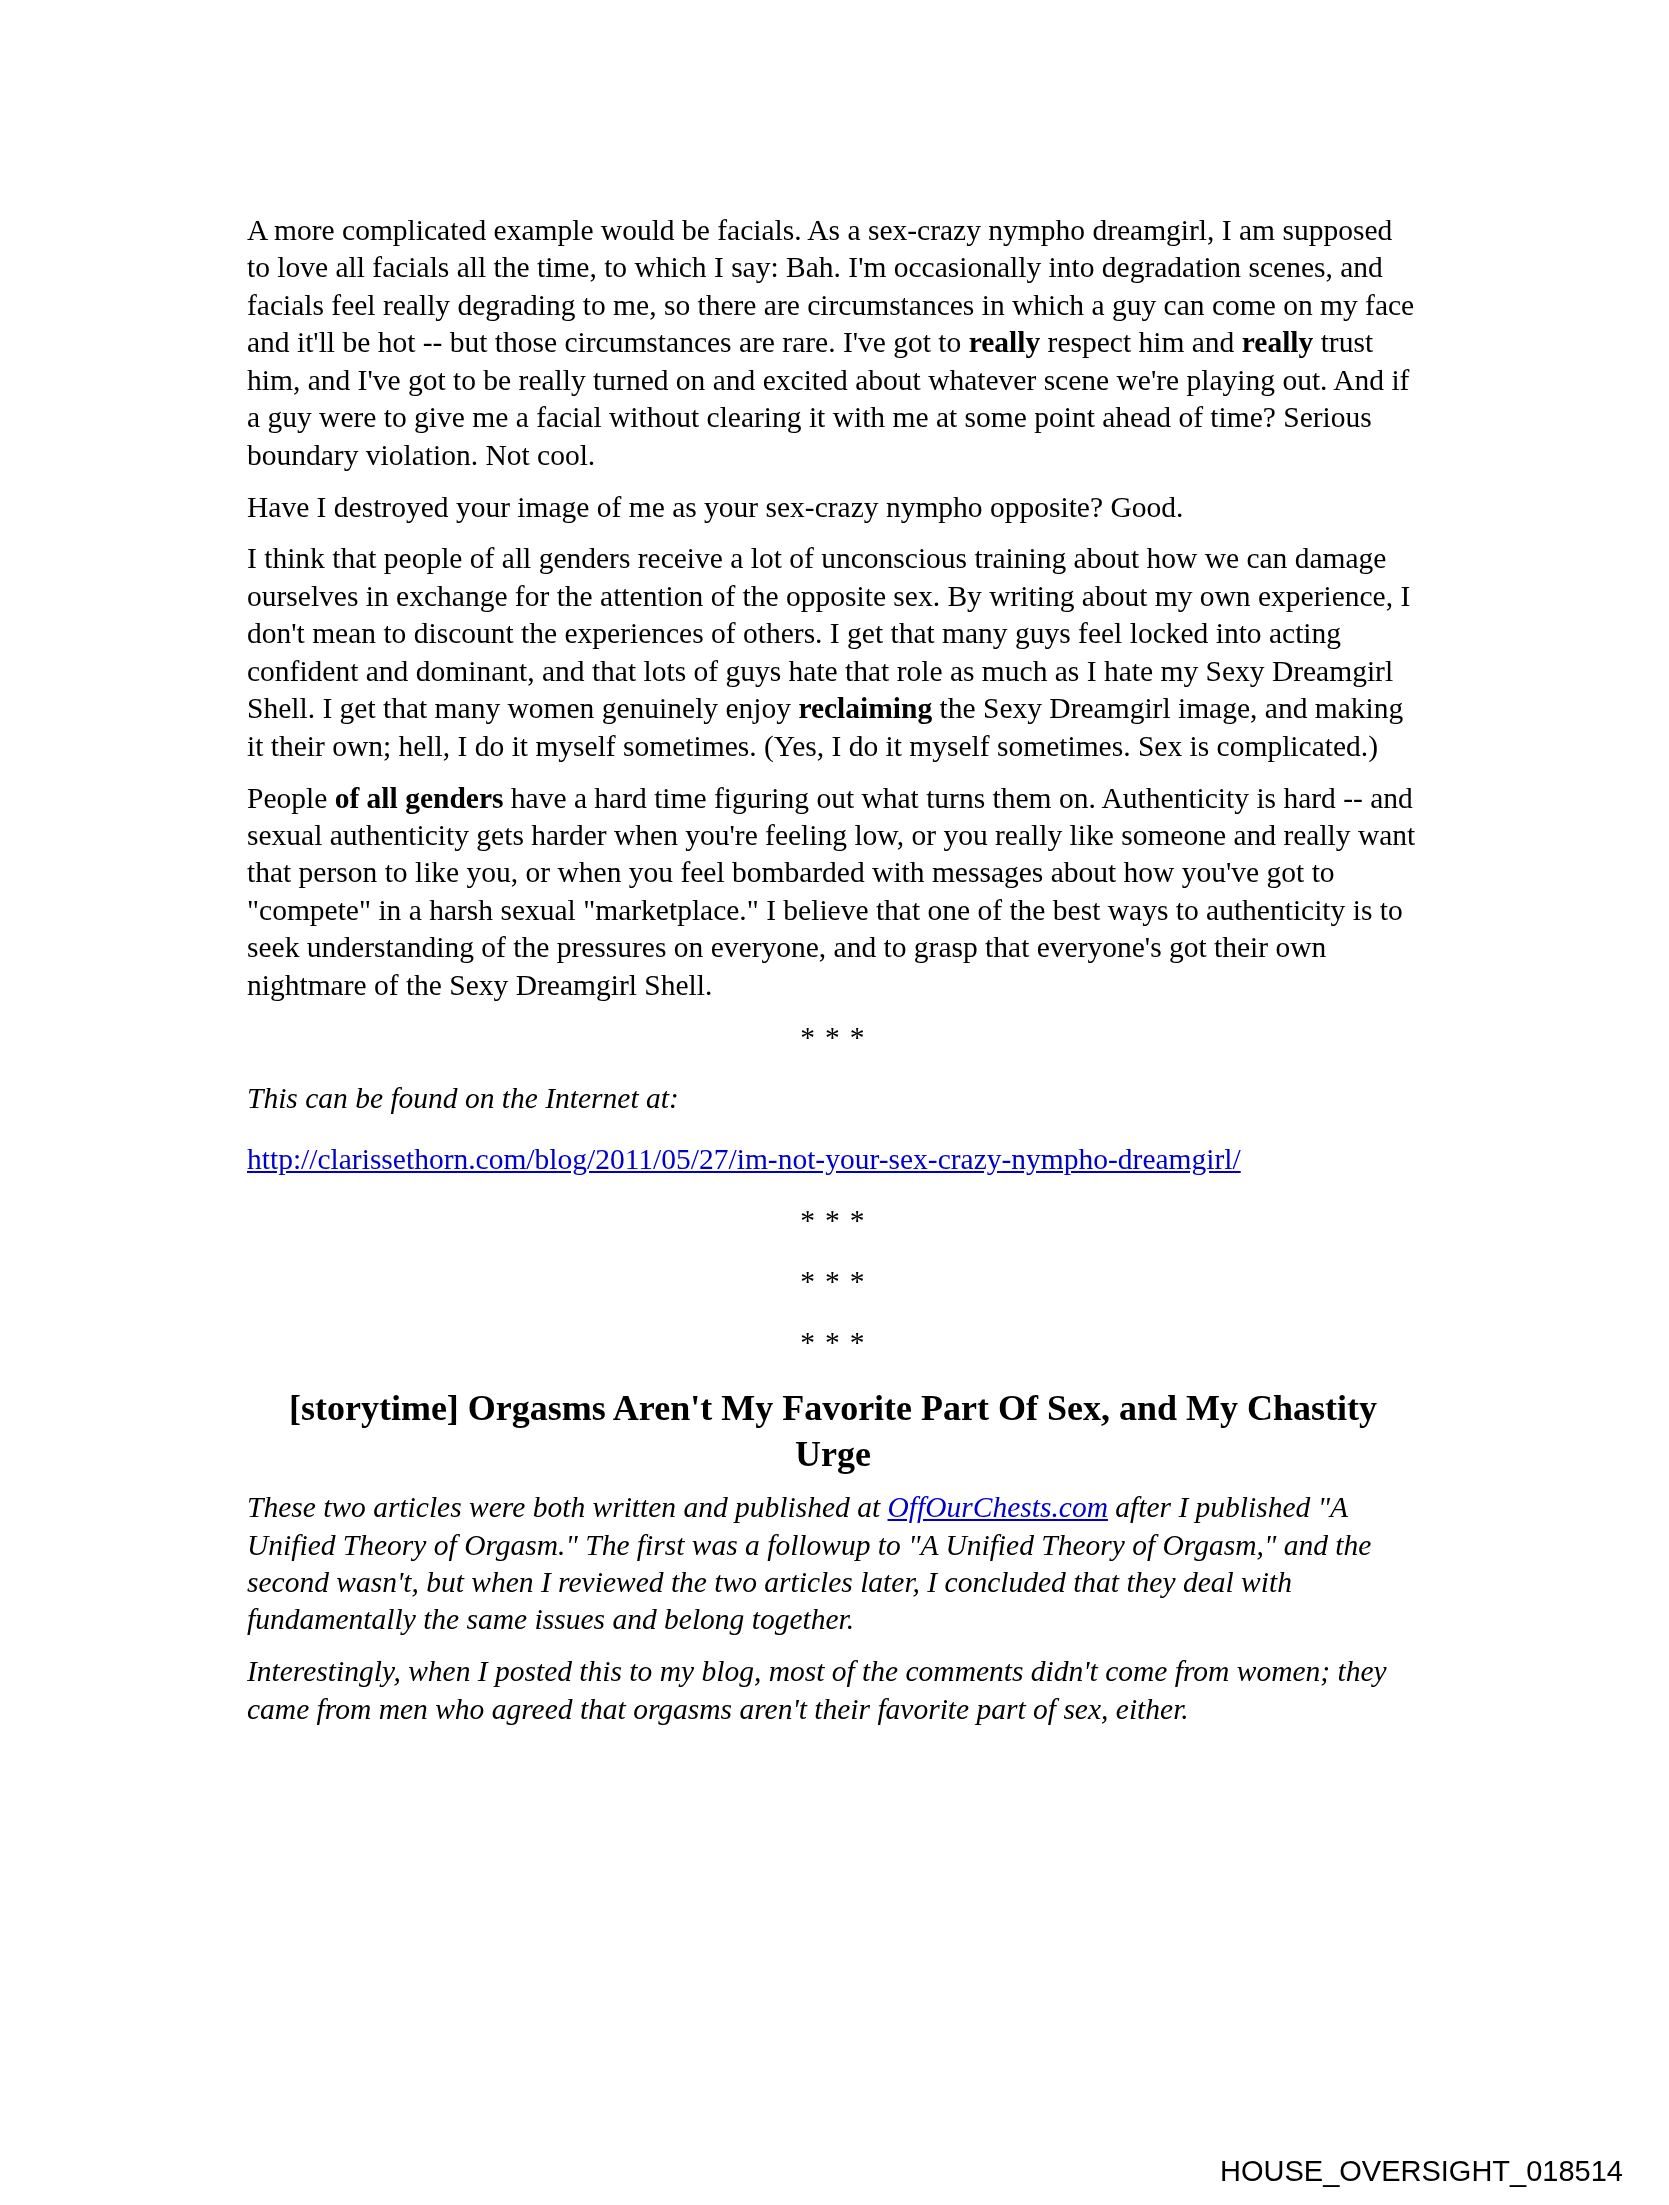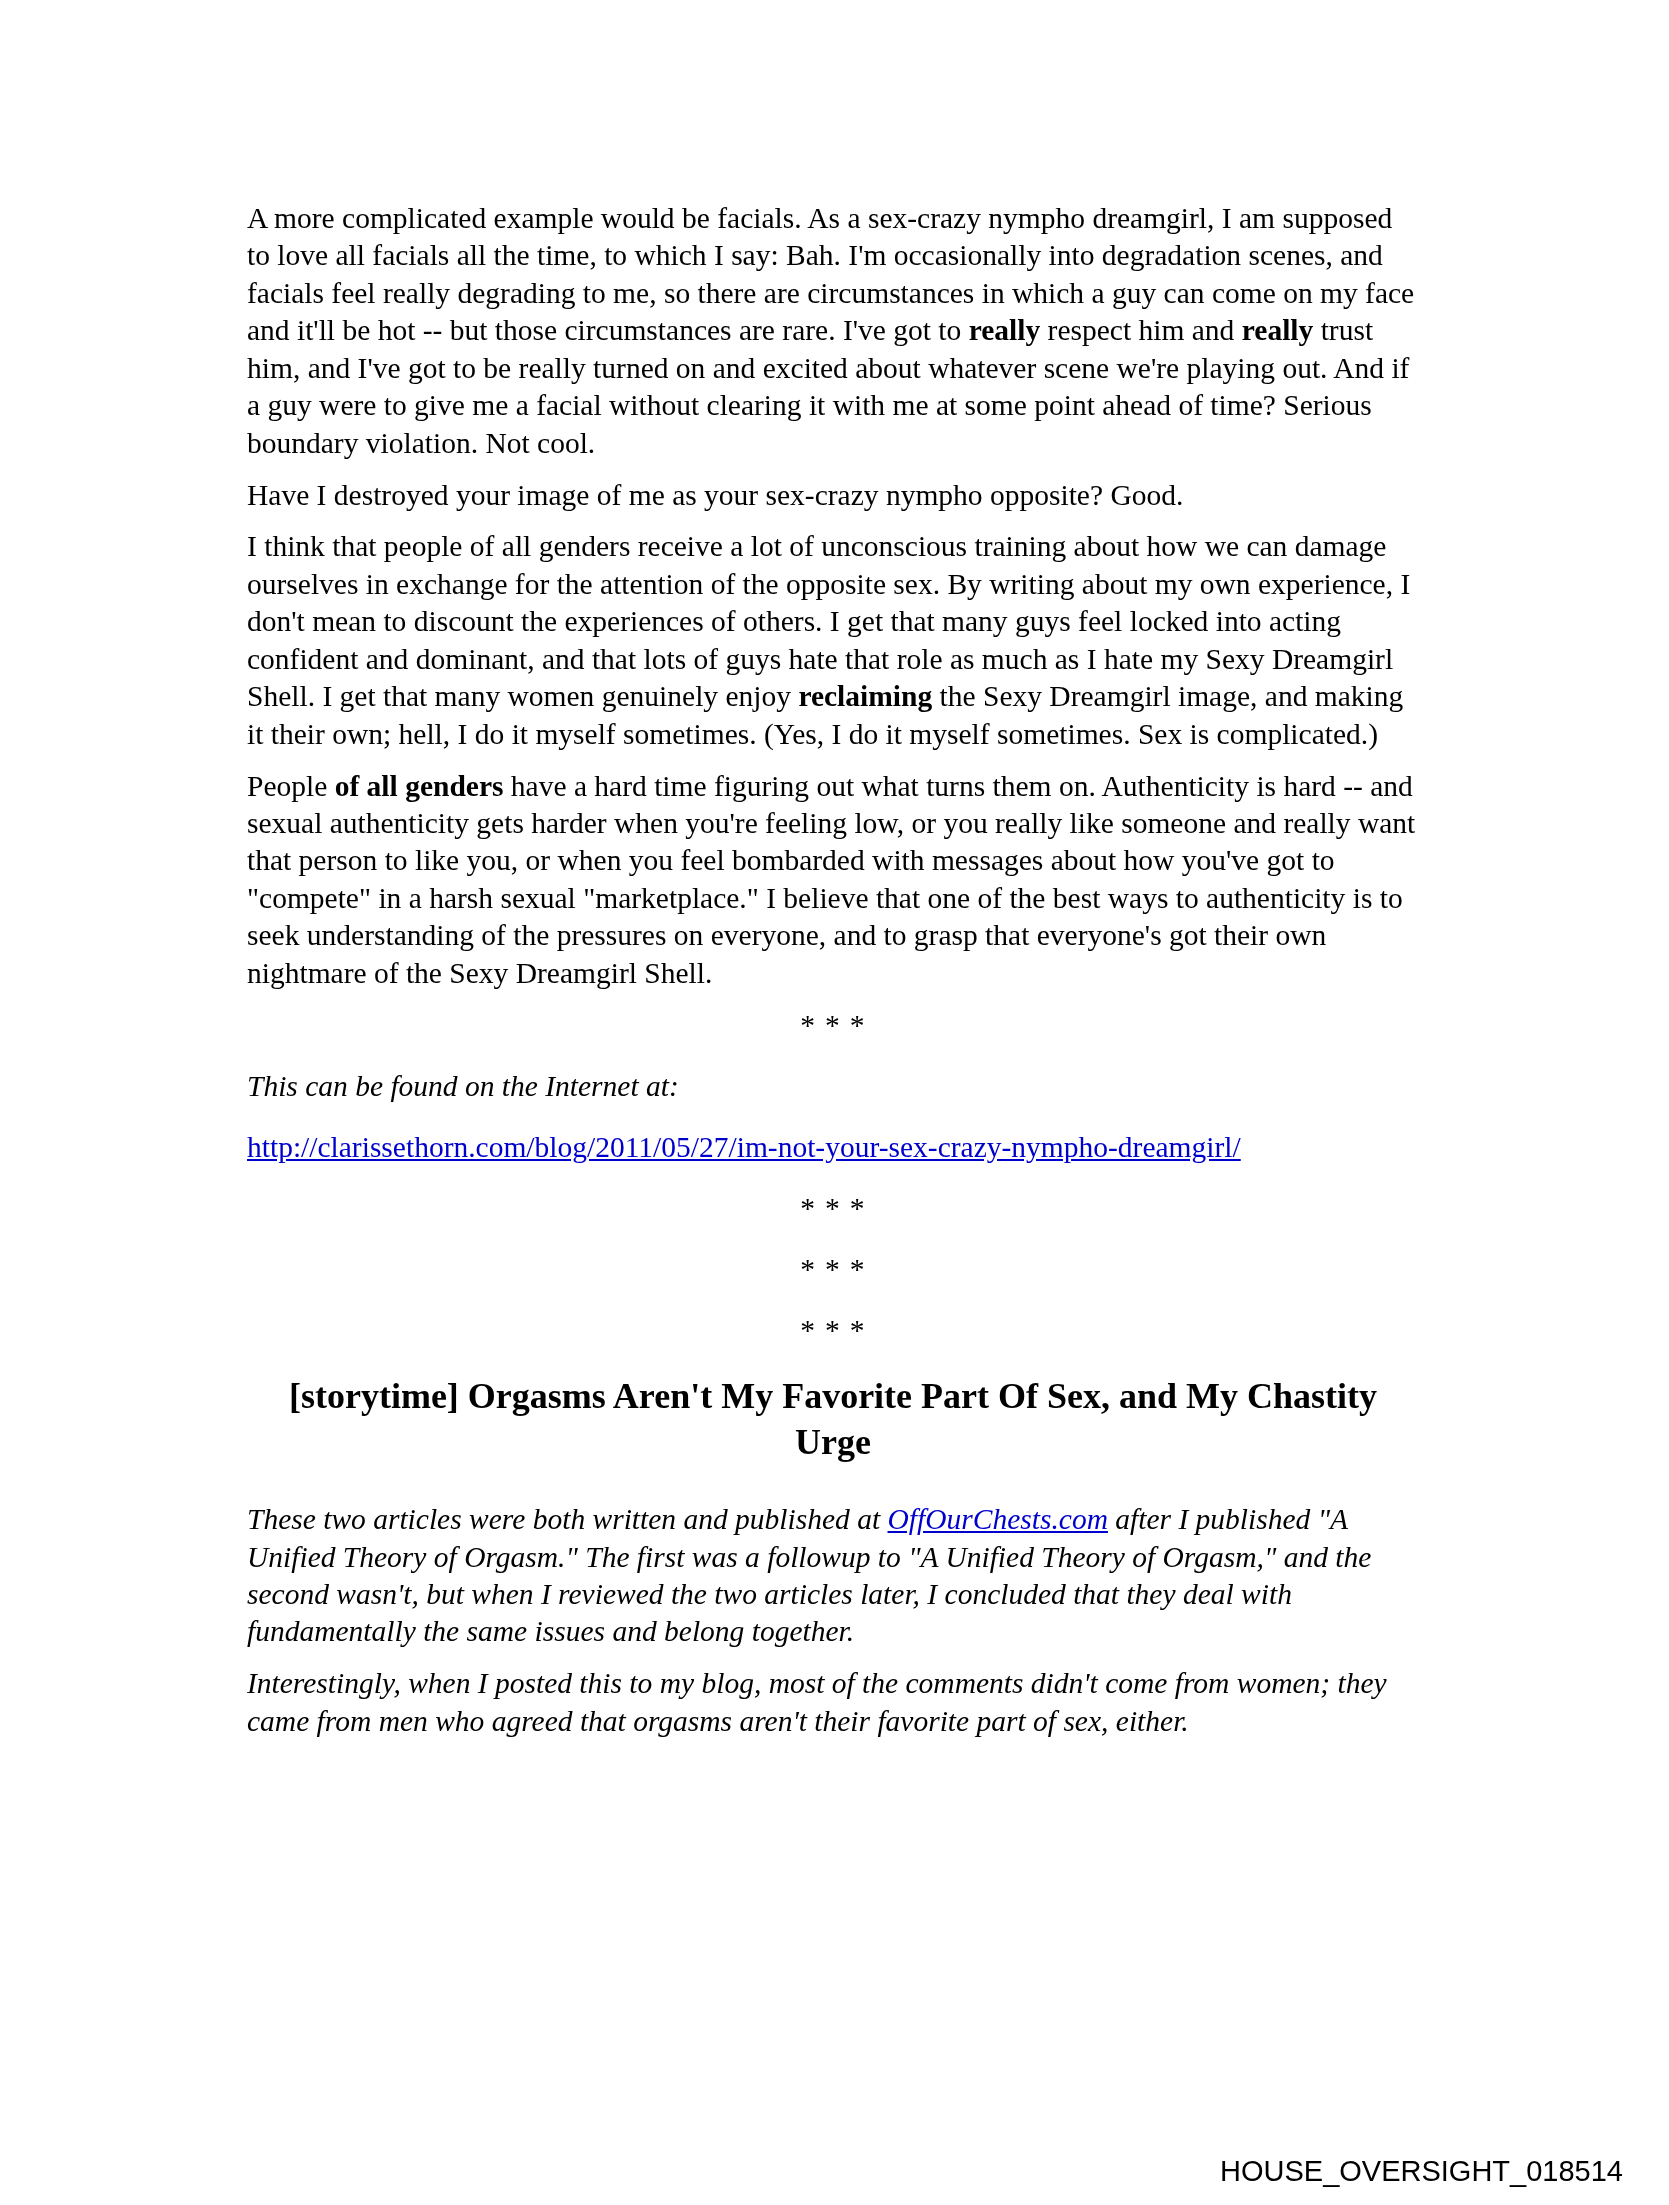--- a/index.html
+++ b/index.html
@@ -12,21 +12,21 @@
     width: 1669px;
     height: 2205px;
     background: #ffffff;
     overflow: hidden;
     font-family: "Liberation Serif", serif;
     color: #000000;
   }
   .content {
     position: absolute;
     left: 247px;
-    top: 200px;
+    top: 212px;
     width: 1172px;
     font-size: 29.5px;
     line-height: 1.27;
   }
   .para {
     margin: 0 0 14.4px 0;
     text-align: left;
   }
   .center {
     margin: 0 0 23.6px 0;
@@ -41,21 +41,21 @@
     font-style: italic;
   }
   b, .bold {
     font-weight: bold;
   }
   .heading {
     font-size: 36px;
     font-weight: bold;
     line-height: 1.28;
     text-align: center;
-    margin: 0 0 36px 0;
+    margin: 0 0 12px 0;
   }
   a.link {
     color: #0000cc;
     text-decoration: underline;
     cursor: pointer;
   }
   .footer-id {
     position: absolute;
     right: 46px;
     bottom: 17px;

